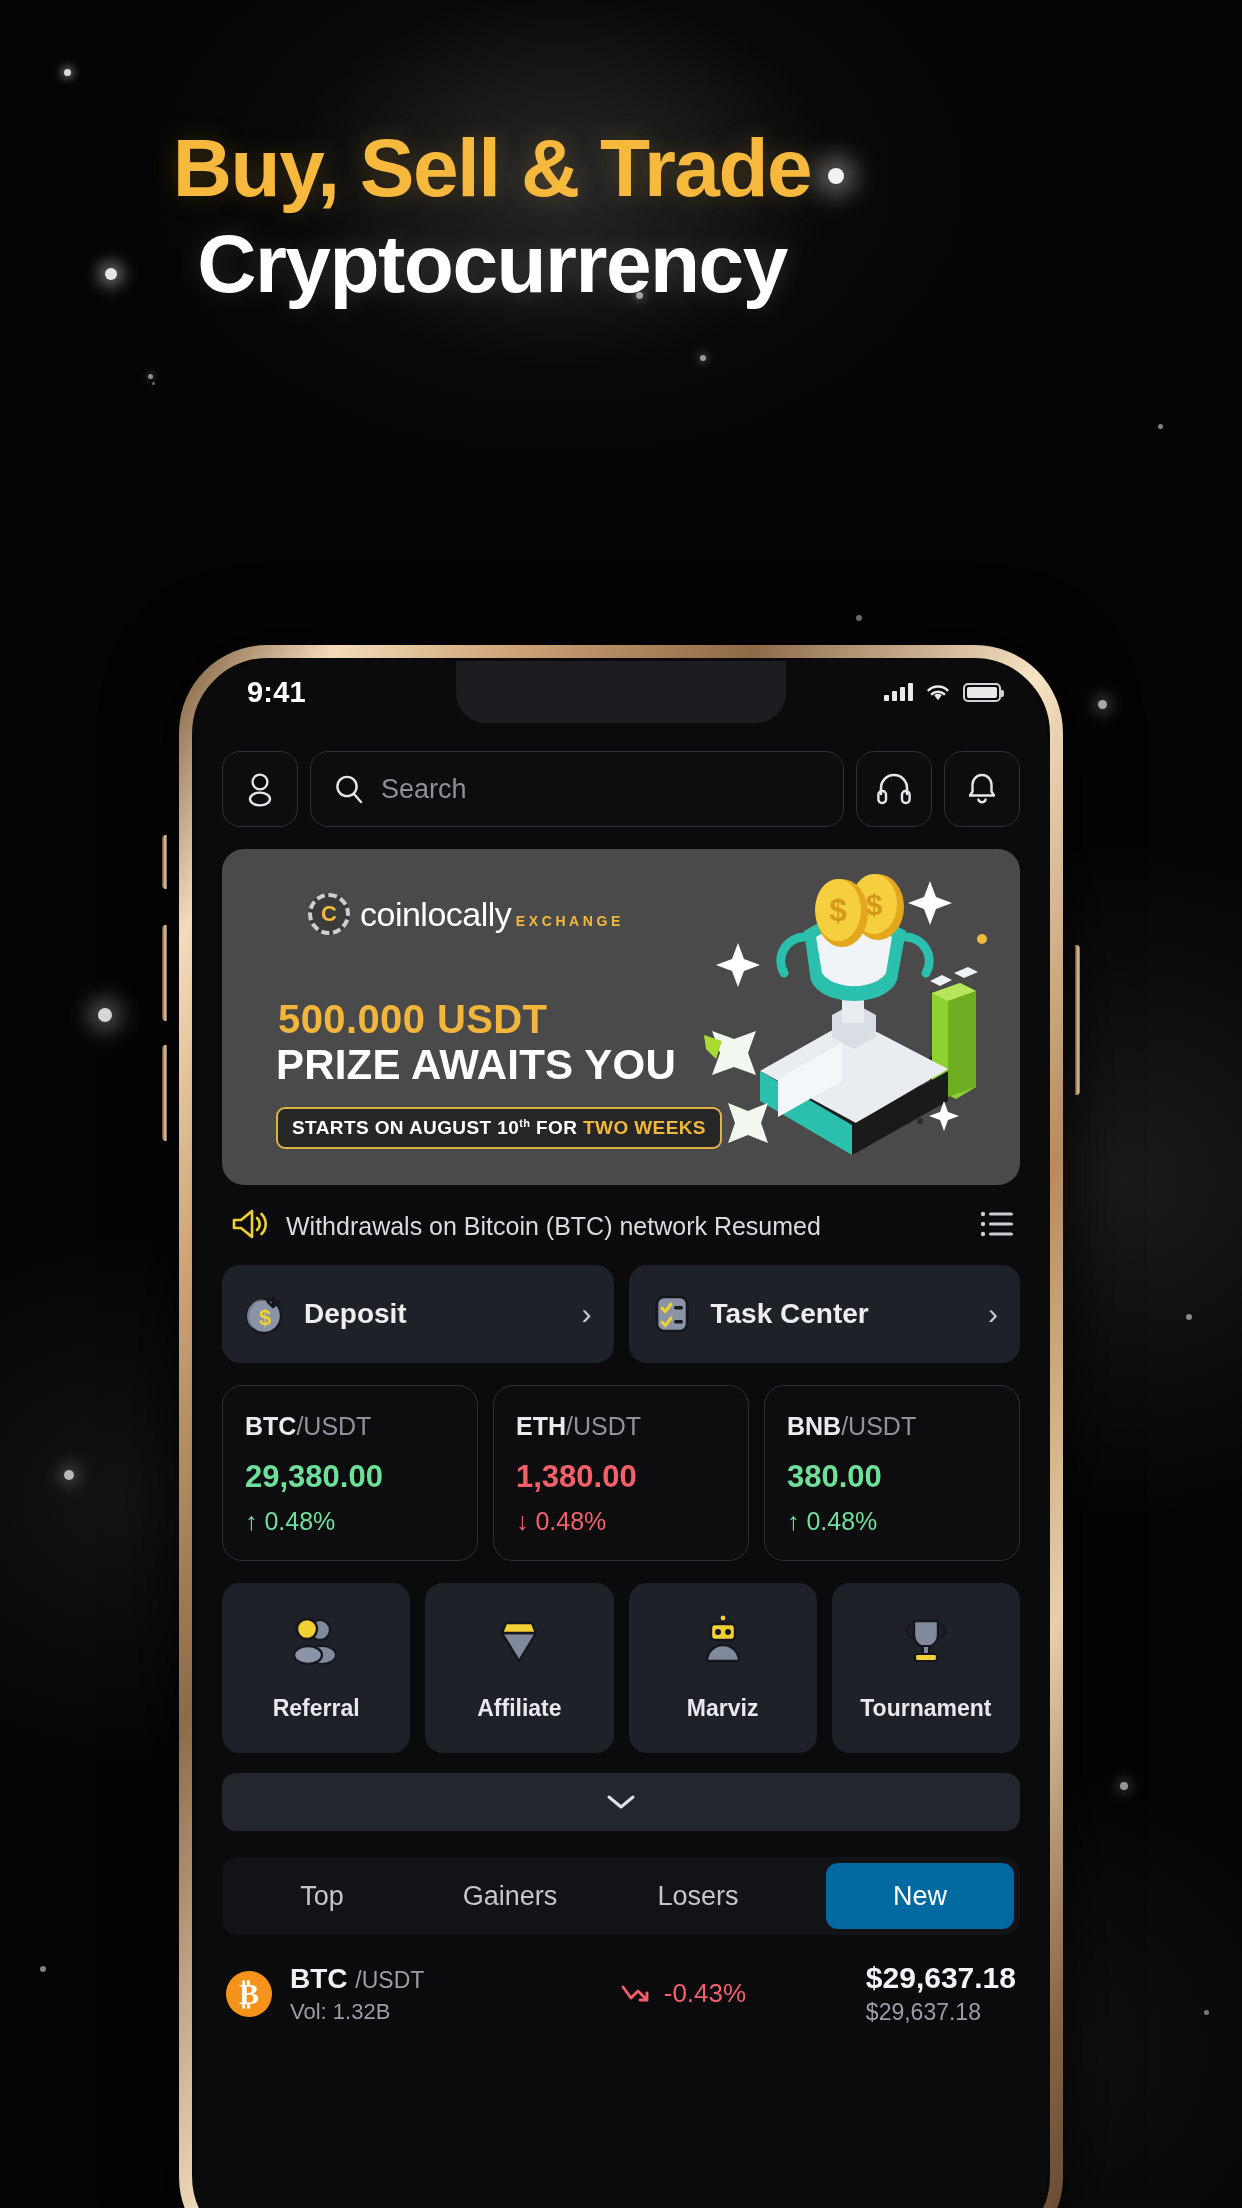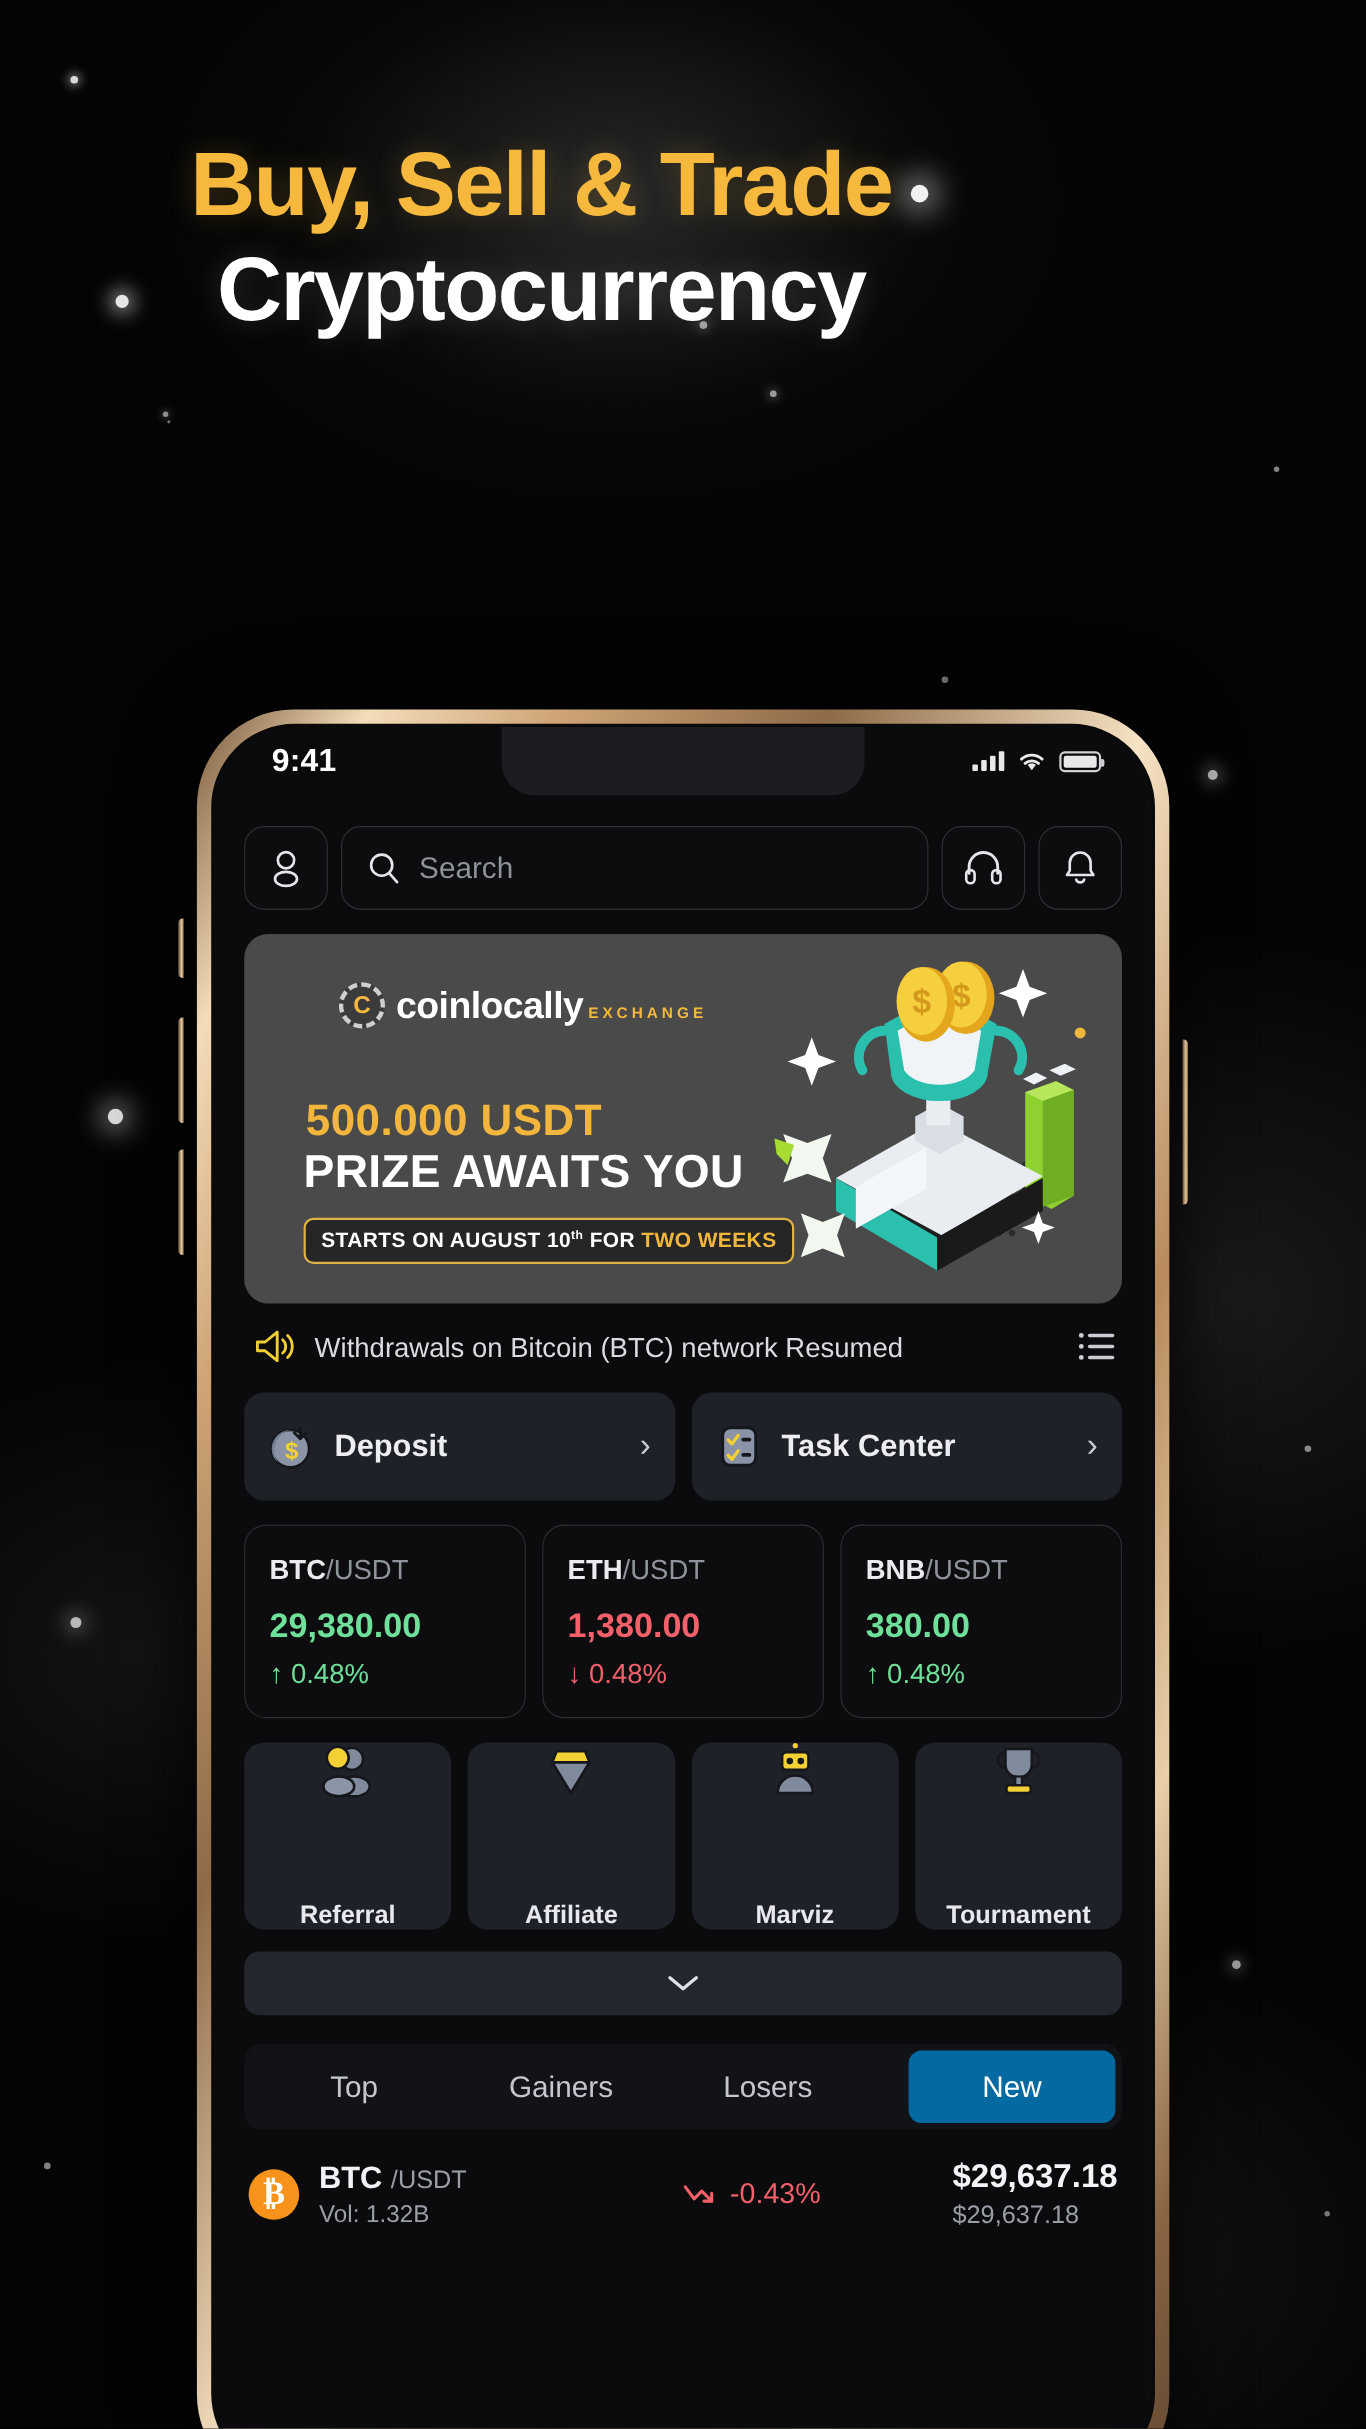--- a/index.html
+++ b/index.html
@@ -178,21 +178,21 @@
     display: flex; align-items: center; gap: 10px;
   }
   .cl-mark {
     width: 42px; height: 42px; border-radius: 50%;
     border: 4px dashed #cfcfcf;
     display:flex; align-items:center; justify-content:center;
     color:#f4b93c; font-size: 22px; font-weight: 700;
     background: #3b3b3b;
   }
   .cl-text { line-height: 1; }
-  .cl-name { font-size: 34px; font-weight: 700; color: #fff; letter-spacing: -.5px; }
+  .cl-name { font-size: 34px; font-weight: 400; color: #fff; letter-spacing: -.5px; }
   .cl-sub { font-size: 14px; font-weight: 700; color: #f4b93c; letter-spacing: 3.6px; text-align: left; margin-top: 3px; }
   .banner-prize {
     position: absolute; left: 56px; top: 148px;
     font-size: 40px; font-weight: 800; color: #f2b63d; letter-spacing: .4px;
   }
   .banner-awaits {
     position: absolute; left: 54px; top: 192px;
     font-size: 42px; font-weight: 800; color: #fff; letter-spacing: .2px;
   }
   .banner-date {
@@ -248,21 +248,21 @@
   .down { color: #f4606a; }
 
   
   .features { display: flex; gap: 15px; margin-top: 22px; }
   .feature {
     flex: 1;
     height: 170px;
     background: #1e2128;
     border-radius: 18px;
     display: flex; flex-direction: column;
-    align-items: center; justify-content: space-between;
+    align-items: center; justify-content: center;
     gap: 18px;
   }
   .feature .ft-label { font-size: 23px; font-weight: 700; color: #e7e9ee; }
 
   
   .collapse {
     margin-top: 20px;
     height: 58px;
     background: #23262d;
     border-radius: 14px;

